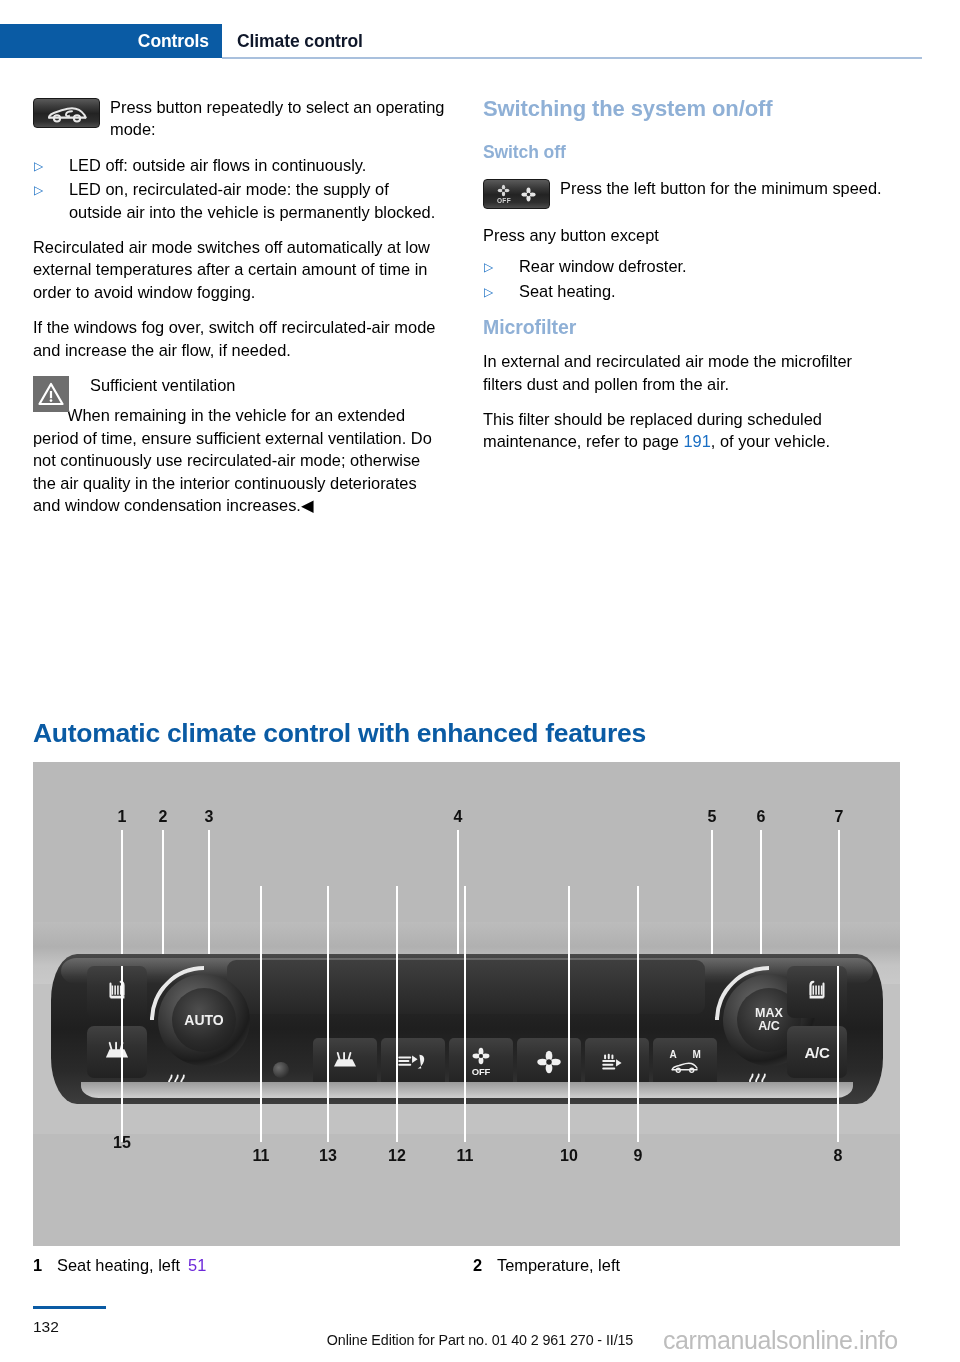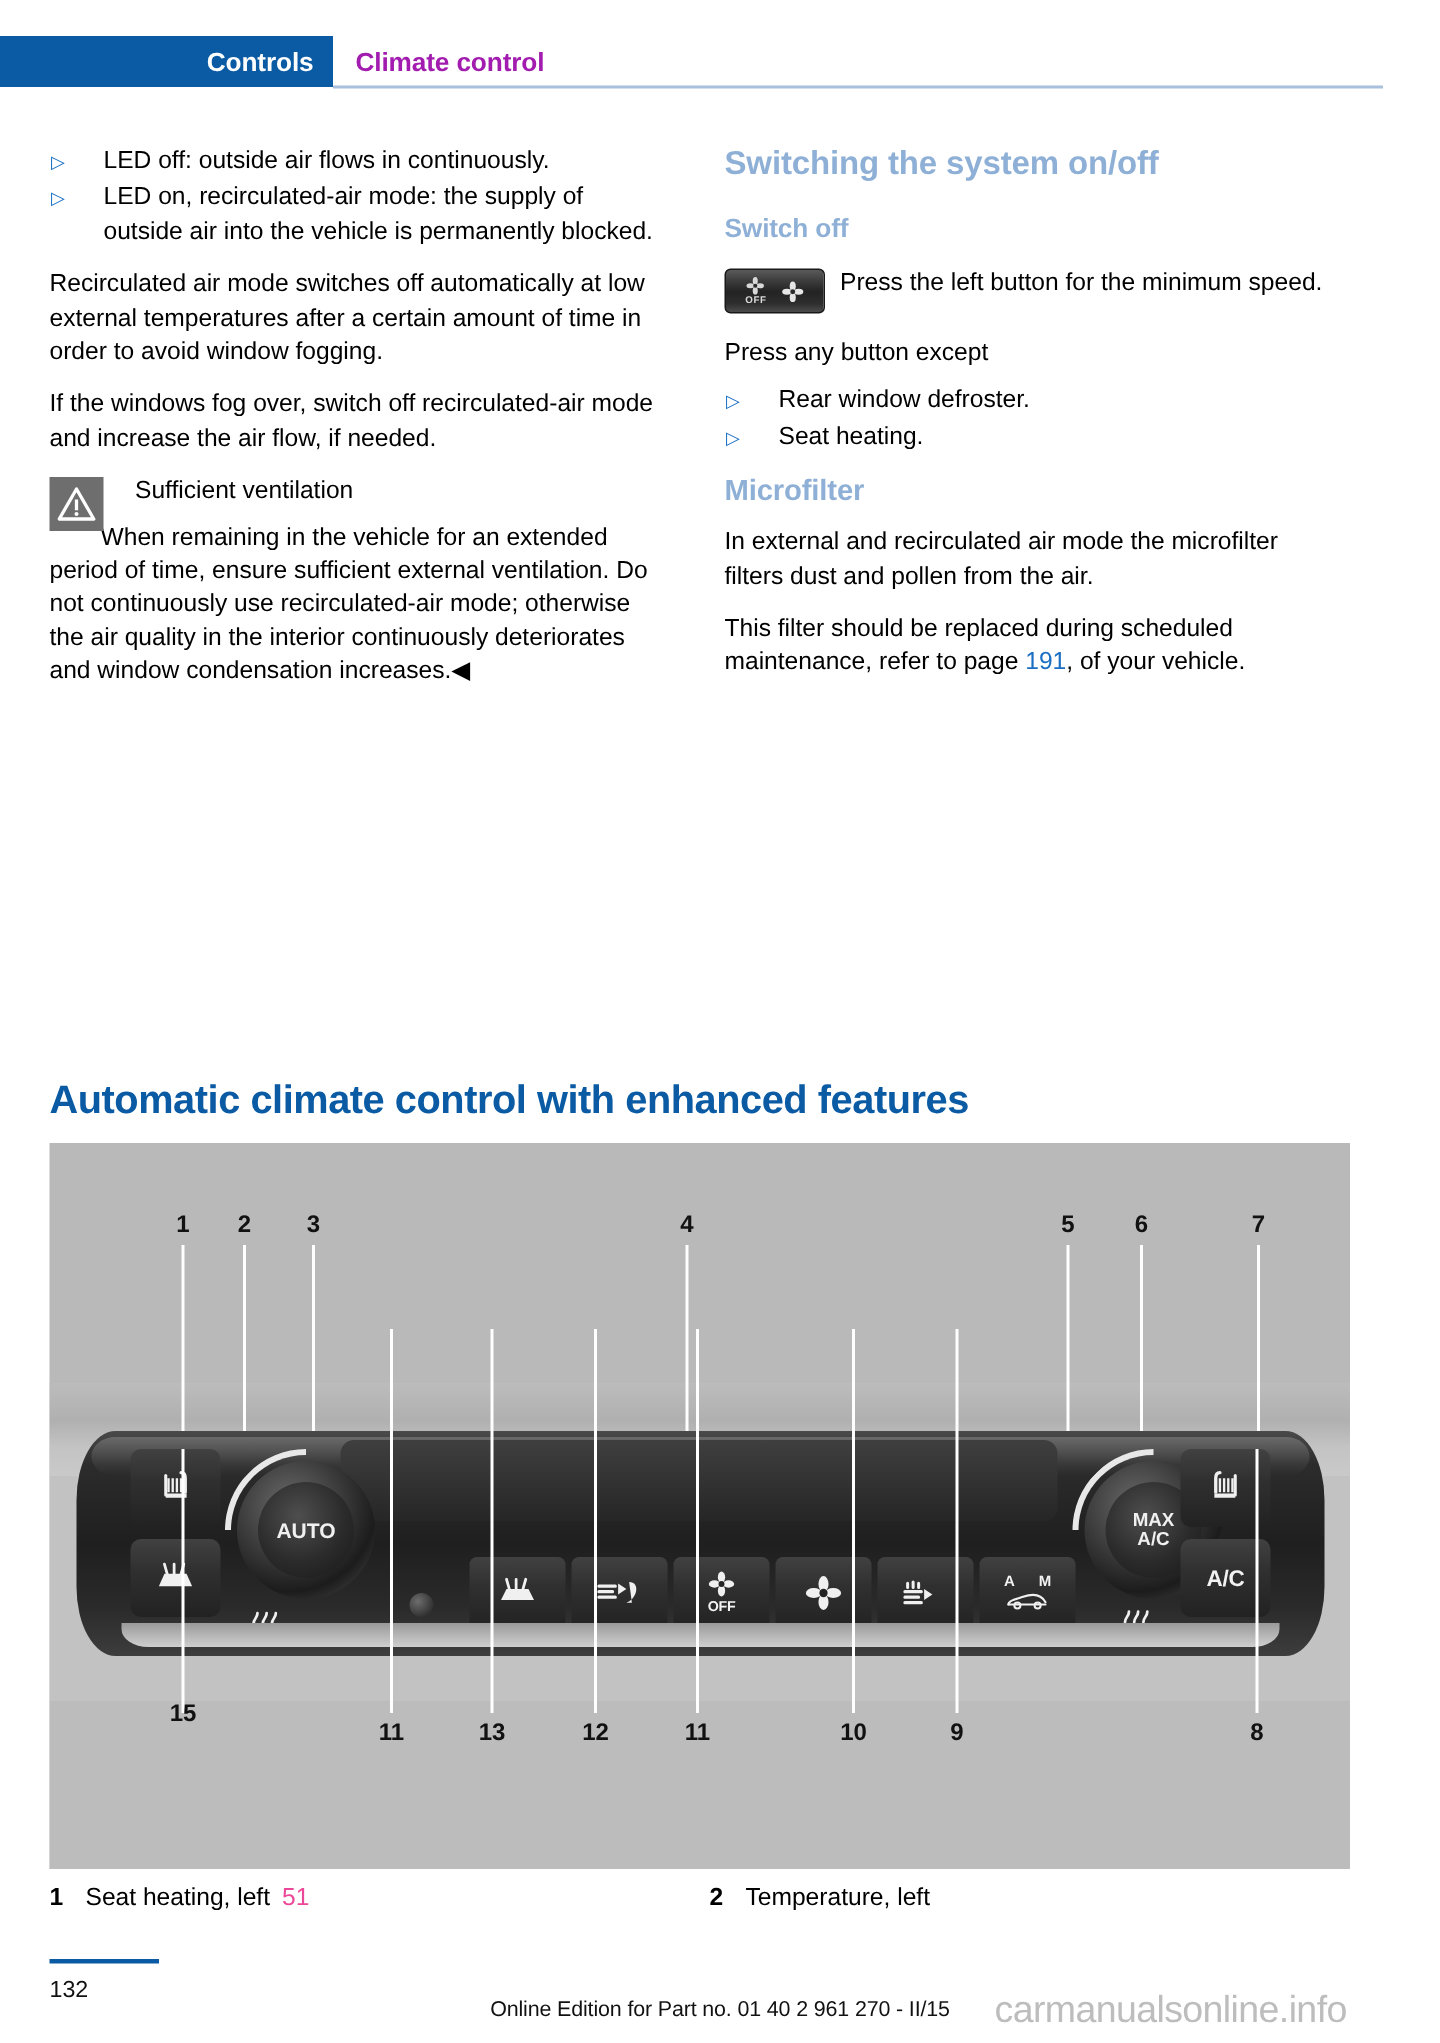--- a/index.html
+++ b/index.html
@@ -38,21 +38,21 @@
     color: #ffffff;
     font-size: 17.5px;
     font-weight: bold;
     letter-spacing: -0.1px;
   }
   .header-section {
     position: absolute;
     left: 237px; top: 0;
     height: 34px;
     line-height: 34px;
-    color: #a21caf;
+    color: #0f172a;
     font-size: 17.5px;
     font-weight: bold;
     letter-spacing: -0.1px;
   }
   .header-rule {
     position: absolute;
     left: 222px; top: 33px;
     width: 700px; height: 1.5px;
     background: #a9c0dd;
   }
@@ -250,21 +250,21 @@
   
   .legend {
     position: absolute;
     left: 33px; top: 1254px;
     width: 880px;
   }
   .legend-row { display: flex; }
   .legend-item { display: flex; width: 450px; font-size: 16.4px; line-height: 22px; }
   .legend-num { width: 24px; font-weight: bold; }
   .legend-txt { }
-  .legend-ref { color: #ec4899; margin-left: 8px; }
+  .legend-ref { color: #6d28d9; margin-left: 8px; }
 
   
   .footer-rule {
     position: absolute;
     left: 33px; top: 1306px;
     width: 73px; height: 3px;
     background: #0a5ba4;
   }
   .footer-pageno {
     position: absolute;
@@ -295,20 +295,35 @@
 
 <div class="header">
   <div class="header-bar-blue"></div>
   <div class="header-chapter">Controls</div>
   <div class="header-section">Climate control</div>
   <div class="header-rule"></div>
 </div>
 
 <div class="col col-left">
 
+  <div class="icon-para">
+    <div class="icon-box">
+      <div class="btn-icon">
+        <svg width="44" height="19" viewBox="0 0 44 19">
+          <path d="M4 13.5 C4 10.5 9 8.5 13 7.4 C18 6 22 4.2 27 4.2 C32.5 4.2 37 7.5 39.5 11 L40.5 13.5" fill="none" stroke="#e6e6e6" stroke-width="2.1" stroke-linecap="round"></path>
+          <path d="M4 13.6 L40.5 13.6" fill="none" stroke="#e6e6e6" stroke-width="2.1" stroke-linecap="round"></path>
+          <circle cx="12" cy="14.4" r="3.1" fill="none" stroke="#e6e6e6" stroke-width="2"></circle>
+          <circle cx="32" cy="14.4" r="3.1" fill="none" stroke="#e6e6e6" stroke-width="2"></circle>
+          <path d="M27 7.2 C24 7.2 21.5 8.4 21 10.2 C20.6 11.6 21.8 12.4 23.6 12.3" fill="none" stroke="#e6e6e6" stroke-width="1.9" stroke-linecap="round"></path>
+          <path d="M24.6 10.6 L22.4 12.4 L24.9 13.6 Z" fill="#e6e6e6"></path>
+        </svg>
+      </div>
+    </div>
+    <p class="icon-text">Press button repeatedly to select an operating mode:</p>
+  </div>
 
   <ul class="tri">
     <li>
       <span class="tri-mark">▷</span>
       <span>LED off: outside air flows in continuously.</span>
     </li>
     <li>
       <span class="tri-mark">▷</span>
       <span>LED on, recirculated-air mode: the supply of outside air into the vehicle is permanently blocked.</span>
     </li>

